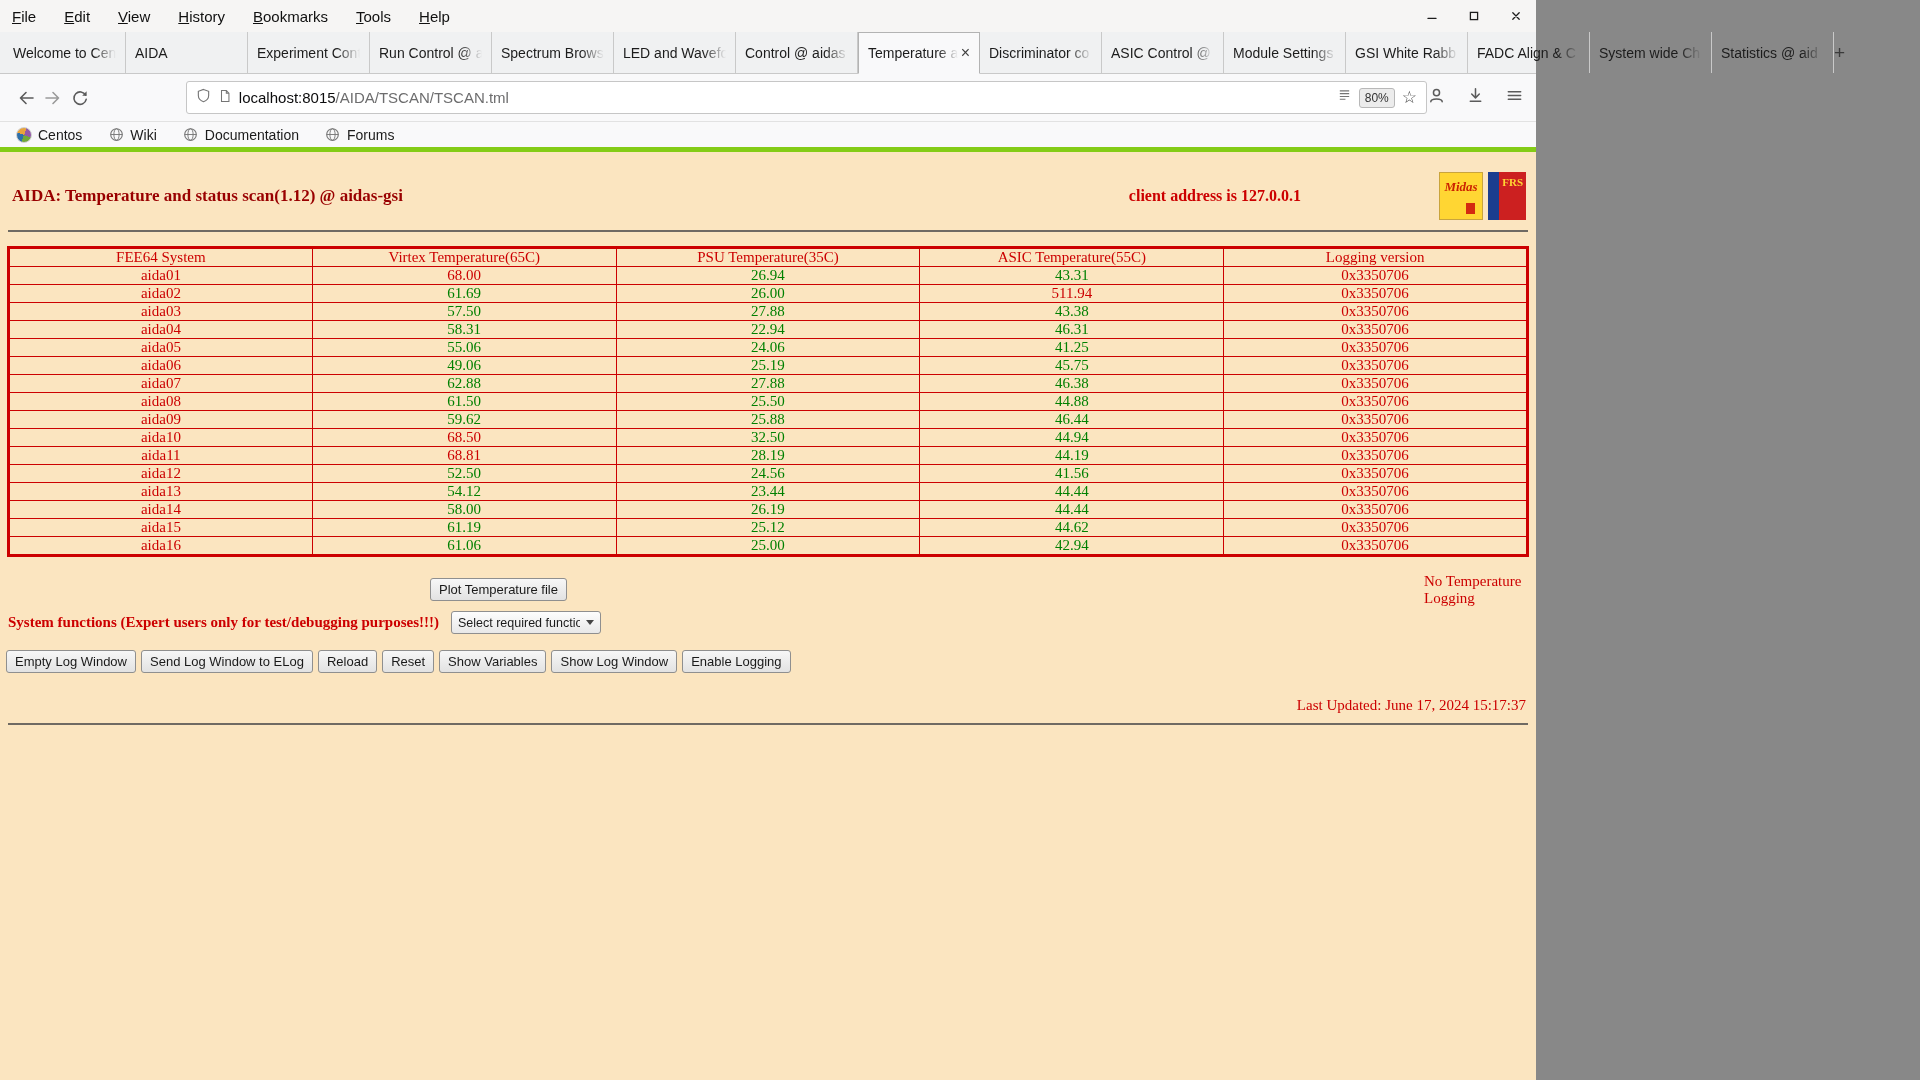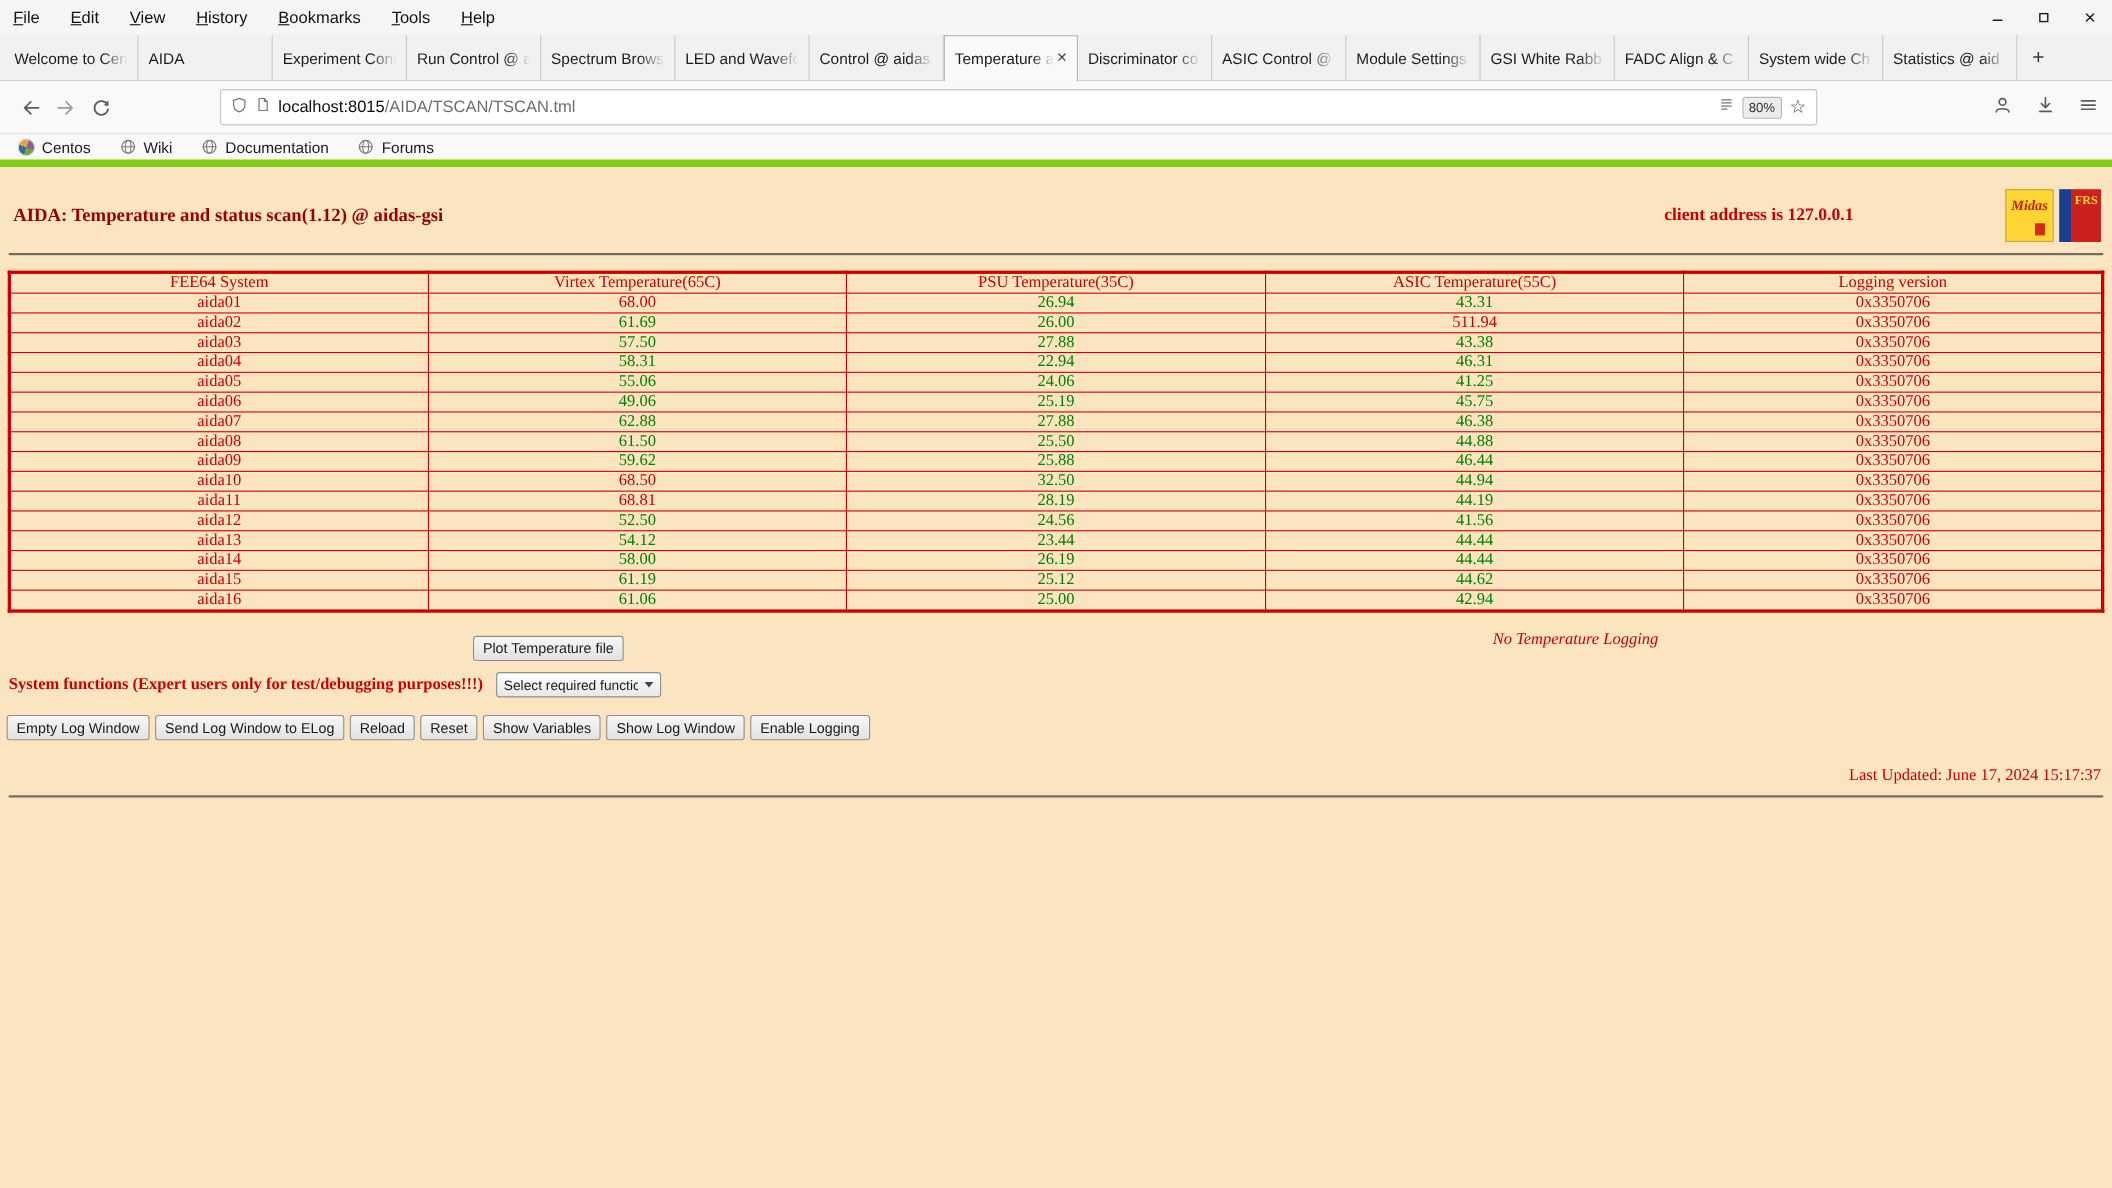--- a/index.html
+++ b/index.html
@@ -1,18 +1,18 @@
 <!DOCTYPE html>
 <html style="--page-bg: #fbe5c0; --red: #cc0000; --green: #008000; --title-red: #990000;"><head>
 <meta charset="utf-8">
 <style>
   * { margin:0; padding:0; box-sizing:border-box; }
   html,body { width:1920px; height:1080px; overflow:hidden; }
   body { font-family:"Liberation Sans", sans-serif; background:#888; }
-  .window { width:1920px; height:1080px; display:flex; flex-direction:column; background:#f6f5f4; }
+  .window { width:1536px; height:1080px; display:flex; flex-direction:column; background:#f6f5f4; }
 
   
   .menubar { height:32px; flex:0 0 32px; display:flex; align-items:center; padding:0 12px;
              background:#f6f5f4; font-size:15px; color:#101010; }
   .menu-items { display:flex; gap:28px; }
   .menu-item { cursor:default; }
   .menu-item u { text-decoration:underline; }
   .win-controls { margin-left:auto; display:flex; gap:26px; align-items:center; }
   .win-controls svg { display:block; }
 
@@ -38,21 +38,21 @@
   .url-text { flex:1; font-size:15px; color:#0c0c0d; white-space:nowrap; overflow:hidden; }
   .url-text .host { color:#0c0c0d; }
   .url-text .path { color:#6d6d6e; }
   .zoom-btn { font-size:12px; color:#333; border:1px solid #b8b8b8; background:#ececec; border-radius:3px;
               padding:2px 5px; }
   .star { font-size:17px; color:#4a4a4a; line-height:1; }
   .nav-right { margin-left:auto; display:flex; gap:20px; align-items:center; }
 
   
   .bookmarksbar { height:30px; flex:0 0 30px; background:#f9f9fa; display:flex; 
-                  gap:26px; padding:0 16px; border-bottom:7px solid #84cc16; font-size:14px; color:#1b1b1b; }
+                  gap:26px; padding:0 16px; border-bottom:5px solid #84cc16; font-size:14px; color:#1b1b1b; }
   .bookmark { display:flex; align-items:center; gap:6px; }
   .bm-icon { width:16px; height:16px; display:flex; align-items:center; justify-content:center; }
   .bm-icon.centos { border-radius:50%;
       background:conic-gradient(from 20deg, #9358a8 0 90deg, #71a839 90deg 180deg, #2f6fa8 180deg 270deg, #e8a33d 270deg 360deg);
       border:1px solid #cfcfcf; }
 
   
   .page { flex:1; background:var(--page-bg,#fbe5c0); font-family:"Liberation Serif", serif; overflow:hidden; }
   .page-header { display:flex; align-items:center; padding:20px 10px 10px 12px; }
   .page-title { flex:1; font-size:17px; font-weight:bold; color:var(--title-red,#990000); }
@@ -74,21 +74,21 @@
   table.temp th, table.temp td { border:1px solid var(--red,#cc0000); font-weight:normal; height:17px;
                line-height:17px; padding:0 2px; }
   .c-red { color:var(--red,#cc0000); }
   .c-green { color:var(--green,#008000); }
 
   .plot-row { position:relative; height:32px; margin-top:8px; }
   .gbtn { font-family:"Liberation Sans", sans-serif; font-size:13px; color:#1a1a1a;
           background:linear-gradient(#f7f7f7,#e2e2e2); border:1px solid #8f8f8f; border-radius:3px;
           padding:3px 8px; }
   .plot-btn { position:absolute; left:430px; top:13px; }
-  .no-logging { position:absolute; left:1357px; top:8px; font-size:15px; color:var(--red,#cc0000);font-style:italic; }
+  .no-logging { position:absolute; left:1424px; top:8px; font-size:15px; color:var(--red,#cc0000); }
 
   .sysfunc-row { display:flex; align-items:center; gap:12px; margin:14px 0 0 8px; }
   .sysfunc-label { font-size:15px; font-weight:bold; color:var(--red,#cc0000); }
   .fselect { width:150px; height:23px; background:linear-gradient(#fdfdfd,#e8e8e8); border:1px solid #8f8f8f;
              border-radius:3px; display:flex; align-items:center; padding:0 6px; gap:6px;
              font-family:"Liberation Sans", sans-serif; font-size:12.5px; color:#1a1a1a; }
   .fselect .val { flex:1; white-space:nowrap; overflow:hidden; }
   .sel-arrow { width:0; height:0; border-left:4px solid transparent; border-right:4px solid transparent;
                border-top:5px solid #444; }
 

